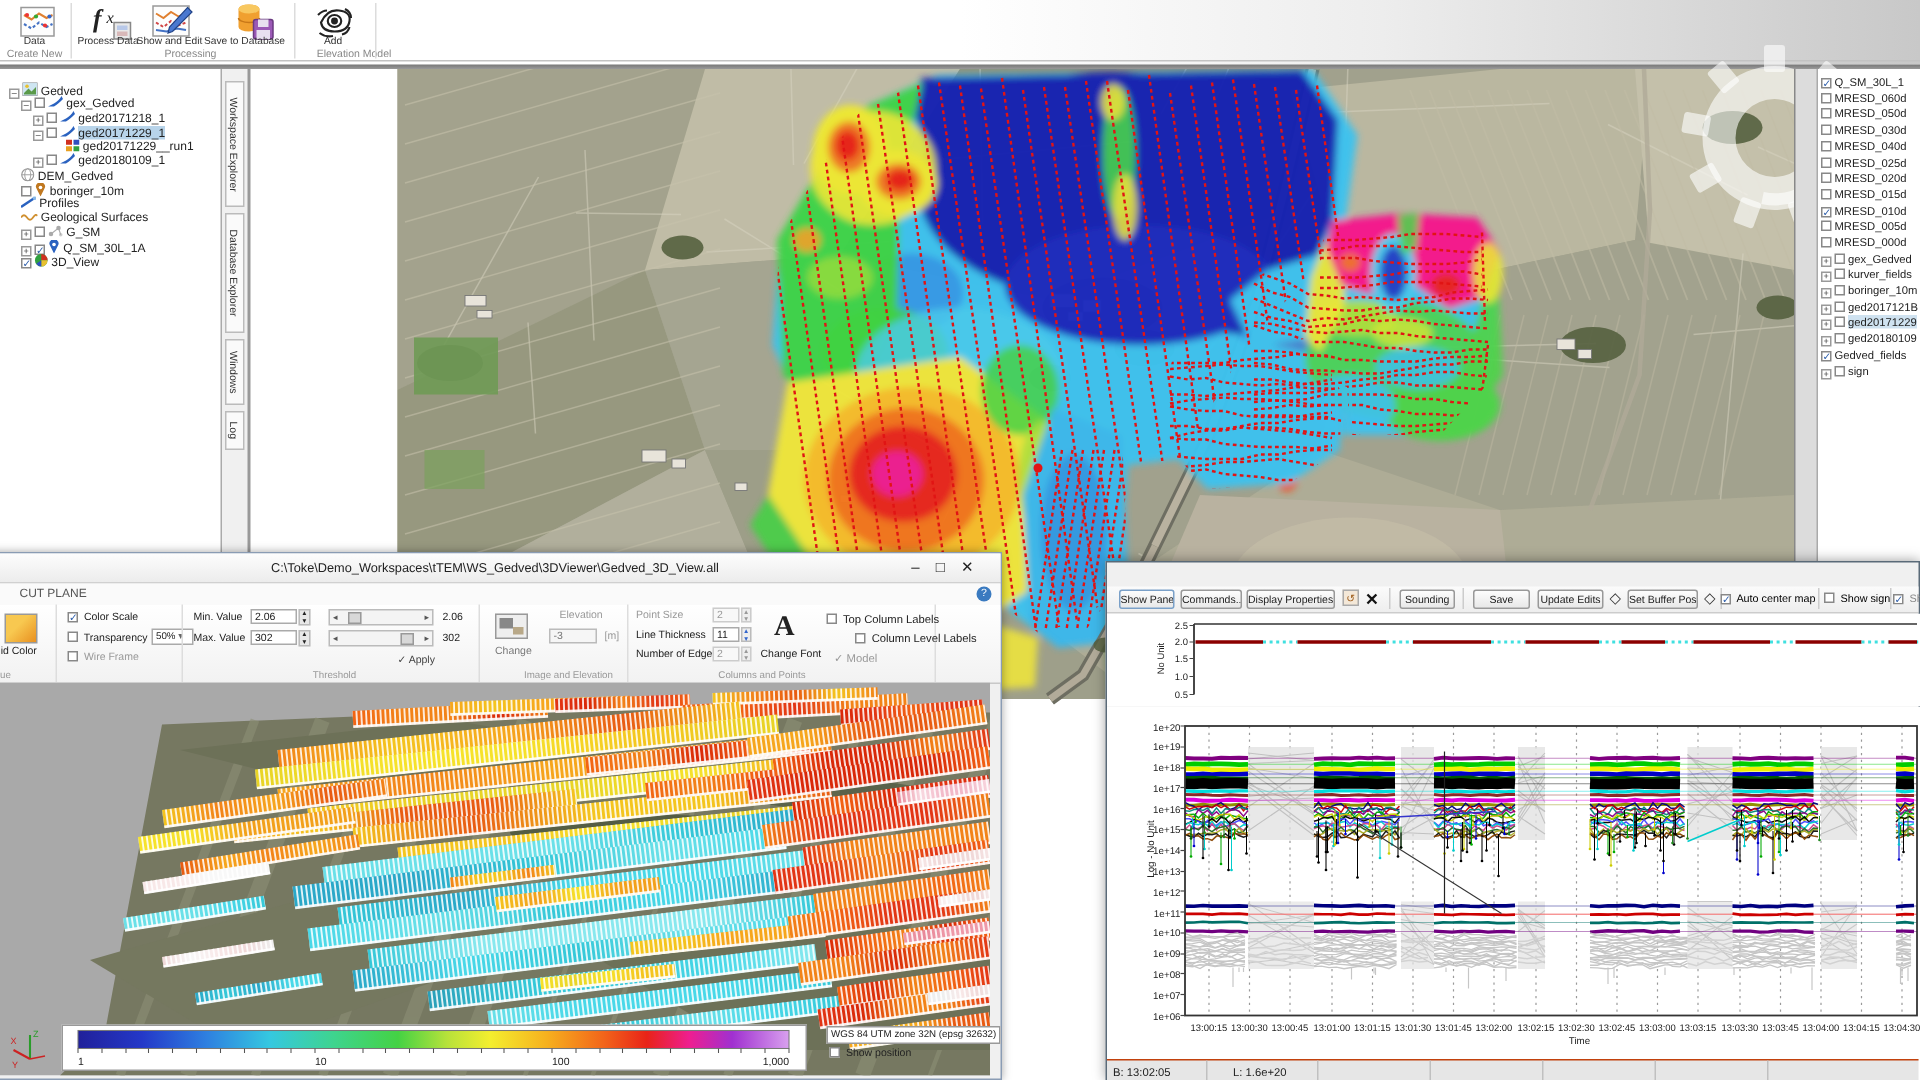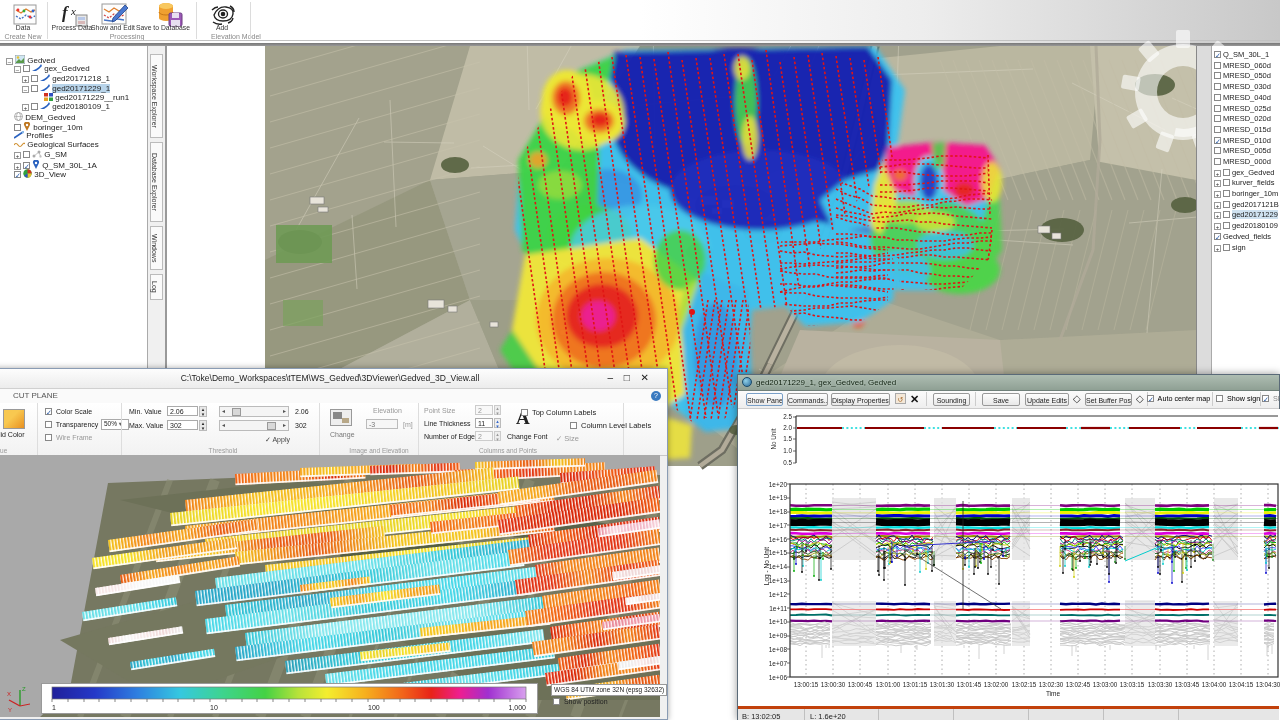--- a/index.html
+++ b/index.html
@@ -1208,23 +1208,23 @@
         <rect x="0" y="0" width="75" height="7" fill="url(#slits)"></rect>
         <rect x="0" y="5.5" width="75" height="1.8" fill="#ffffff" opacity="0.9"></rect>
       </g>
       <g transform="translate(130,662) rotate(-9)">
         <rect x="0" y="0" width="85" height="8" fill="url(#cg54)"></rect>
         <rect x="0" y="0" width="85" height="8" fill="url(#slits)"></rect>
         <rect x="0" y="6.5" width="85" height="1.8" fill="#ffffff" opacity="0.9"></rect>
       </g>
 </svg>
   </div>
-<div style="position:absolute;left:521px;top:408px;font-size:7.5px;color:#222;z-index:30"><span class="cb"></span> Top Column Labels</div>
+<div style="position:absolute;left:551px;top:408px;font-size:7.5px;color:#222;z-index:30"><span class="cb"></span> Top Column Labels</div>
 <div style="position:absolute;left:570px;top:421px;font-size:7.5px;color:#222;z-index:30"><span class="cb"></span> Column Level Labels</div>
-<div style="position:absolute;left:556px;top:434px;font-size:7.5px;color:#999;z-index:30">✓ Size</div>
+<div style="position:absolute;left:556px;top:434px;font-size:7.5px;color:#999;z-index:30">✓ Model</div>
 <div style="position:absolute;left:41px;top:683px;width:497px;height:31px;background:#fff;border:1px solid #999;z-index:40">
 <svg width="495" height="29">
       <defs>
         <linearGradient id="cbg" x1="0" y1="0" x2="1" y2="0">
           <stop offset="0%" stop-color="#20209a"></stop>
           <stop offset="9%" stop-color="#2438c8"></stop>
           <stop offset="18%" stop-color="#2e7fe0"></stop>
           <stop offset="27%" stop-color="#35c8e0"></stop>
           <stop offset="36%" stop-color="#3ed48e"></stop>
           <stop offset="45%" stop-color="#44d244"></stop>
@@ -1281,24 +1281,20 @@
 <div style="position:absolute;left:553px;top:698px;font-size:7px;color:#222;z-index:40"><span class="cb"></span> Show position</div>
 <svg width="30" height="30" style="position:absolute;left:6px;top:684px;z-index:40">
     <line x1="14" y1="22" x2="14" y2="6" stroke="#2a9c2a" stroke-width="1.4"></line>
     <line x1="14" y1="22" x2="3" y2="16" stroke="#cc2222" stroke-width="1.4"></line>
     <line x1="14" y1="22" x2="24" y2="20" stroke="#cc2222" stroke-width="1"></line>
     <text x="1" y="12" font-size="6" fill="#cc2222">X</text>
     <text x="16" y="7" font-size="6" fill="#2a9c2a">Z</text>
     <text x="2" y="28" font-size="6" fill="#cc2222">Y</text>
   </svg>
 <div style="position:absolute;left:737px;top:374px;width:543px;height:346px;border:1px solid #5a6a78;box-shadow:0 0 8px rgba(0,0,0,0.4);background:#f0f0f0">
-<div style="position:absolute;left:0;top:0;width:100%;height:16px;background:linear-gradient(180deg,#aebdb2,#8fa094);border-bottom:1px solid #70807a">
- <div style="position:absolute;left:4px;top:2px;width:10px;height:10px;border-radius:50%;background:radial-gradient(circle at 35% 35%,#8fd0e8,#2a6a9a);border:1px solid #1a4a6a"></div>
- <div style="position:absolute;left:18px;top:3px;font-size:8px;color:#102010;text-shadow:0 0 2px #cfe0d4">ged20171229_1, gex_Gedved, Gedved</div>
-</div>
 <div style="position:absolute;left:0;top:16px;width:100%;height:18px;background:linear-gradient(180deg,#fbfbfb,#eeeeee);border-bottom:1px solid #ccc">
       <div style="position:absolute;left:8px;top:2px;width:37px;height:13px;border:1px solid #7aa0c8;background:linear-gradient(180deg,#fdfdfd,#e8e8e8);border-radius:2px;text-align:center;font-size:7px;line-height:13px;color:#222;white-space:nowrap;overflow:hidden">Show Panel ▶</div>
       <div style="position:absolute;left:49px;top:2px;width:41px;height:13px;border:1px solid #999;background:linear-gradient(180deg,#fdfdfd,#e8e8e8);border-radius:2px;text-align:center;font-size:7px;line-height:13px;color:#222;white-space:nowrap;overflow:hidden">Commands...</div>
       <div style="position:absolute;left:93px;top:2px;width:59px;height:13px;border:1px solid #999;background:linear-gradient(180deg,#fdfdfd,#e8e8e8);border-radius:2px;text-align:center;font-size:7px;line-height:13px;color:#222;white-space:nowrap;overflow:hidden">Display Properties...</div>
       <div style="position:absolute;left:157px;top:2px;width:11px;height:11px;border:1px solid #aaa;background:#f4e8d8;font-size:7px;text-align:center;line-height:11px;color:#a06020">↺</div>
       <div style="position:absolute;left:172px;top:2px;font-size:11px;color:#111;font-weight:bold">✕</div>
       <div style="position:absolute;left:188px;top:1px;height:14px;border-left:1px solid #ccc"></div>
       <div style="position:absolute;left:195px;top:2px;width:37px;height:13px;border:1px solid #999;background:linear-gradient(180deg,#fdfdfd,#e8e8e8);border-radius:2px;text-align:center;font-size:7px;line-height:13px;color:#222;white-space:nowrap;overflow:hidden">Sounding</div>
       <div style="position:absolute;left:237px;top:1px;height:14px;border-left:1px solid #ccc"></div>
       <div style="position:absolute;left:244px;top:2px;width:38px;height:13px;border:1px solid #999;background:linear-gradient(180deg,#fdfdfd,#e8e8e8);border-radius:2px;text-align:center;font-size:7px;line-height:13px;color:#222;white-space:nowrap;overflow:hidden">Save</div>
@@ -2113,22 +2109,22 @@
       <text x="1104" y="686" text-anchor="middle" font-size="6.3" fill="#222">13:03:00</text>
       <text x="1131" y="686" text-anchor="middle" font-size="6.3" fill="#222">13:03:15</text>
       <text x="1159" y="686" text-anchor="middle" font-size="6.3" fill="#222">13:03:30</text>
       <text x="1186" y="686" text-anchor="middle" font-size="6.3" fill="#222">13:03:45</text>
       <text x="1213" y="686" text-anchor="middle" font-size="6.3" fill="#222">13:04:00</text>
       <text x="1240" y="686" text-anchor="middle" font-size="6.3" fill="#222">13:04:15</text>
       <text x="1267" y="686" text-anchor="middle" font-size="6.3" fill="#222">13:04:30</text>
 <text x="1052" y="695" text-anchor="middle" font-size="6.5" fill="#222">Time</text>
 <text x="768" y="565" font-size="6.5" fill="#222" transform="rotate(-90 768 565)" text-anchor="middle">Log - No Unit</text>
 </svg>
-<div style="position:absolute;left:0;top:331px;width:100%;height:15px;background:#e6e6e6;border-top:3px solid #c2410c;font-size:7.5px;color:#222">
+<div style="position:absolute;left:0;top:331px;width:100%;height:15px;background:#e6e6e6;border-top:1px solid #c2410c;font-size:7.5px;color:#222">
  <div style="position:absolute;left:4px;top:3px">B: 13:02:05</div>
  <div style="position:absolute;left:66px;top:0px;height:15px;border-left:1px solid #c0c0c0"></div>
- <div style="position:absolute;left:72px;top:3px">L: 1.6e+20</div>
+ <div style="position:absolute;left:84px;top:3px">L: 1.6e+20</div>
  <div style="position:absolute;left:140px;top:0px;height:15px;border-left:1px solid #c0c0c0"></div>
  <div style="position:absolute;left:215px;top:0px;height:15px;border-left:1px solid #c0c0c0"></div>
  <div style="position:absolute;left:290px;top:0px;height:15px;border-left:1px solid #c0c0c0"></div>
  <div style="position:absolute;left:365px;top:0px;height:15px;border-left:1px solid #c0c0c0"></div>
  <div style="position:absolute;left:440px;top:0px;height:15px;border-left:1px solid #c0c0c0"></div>
 </div>
 </div>
 </body></html>

